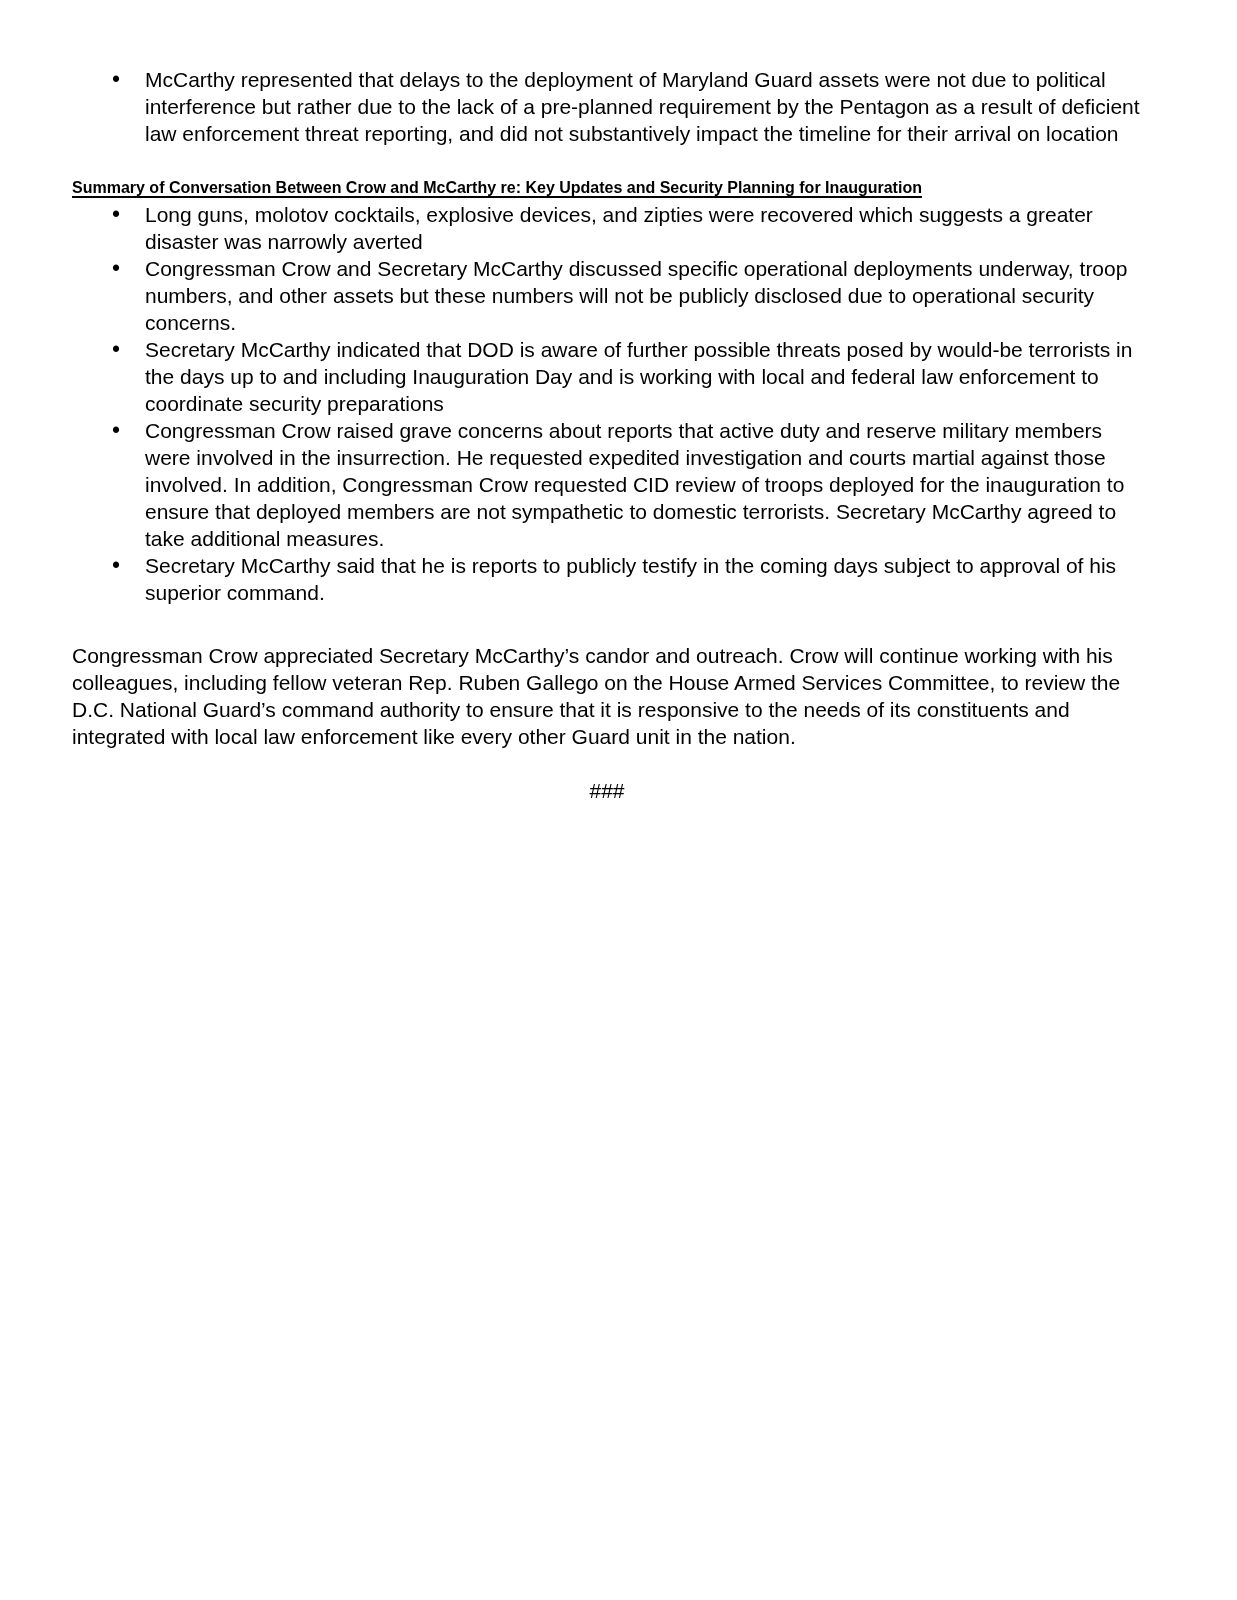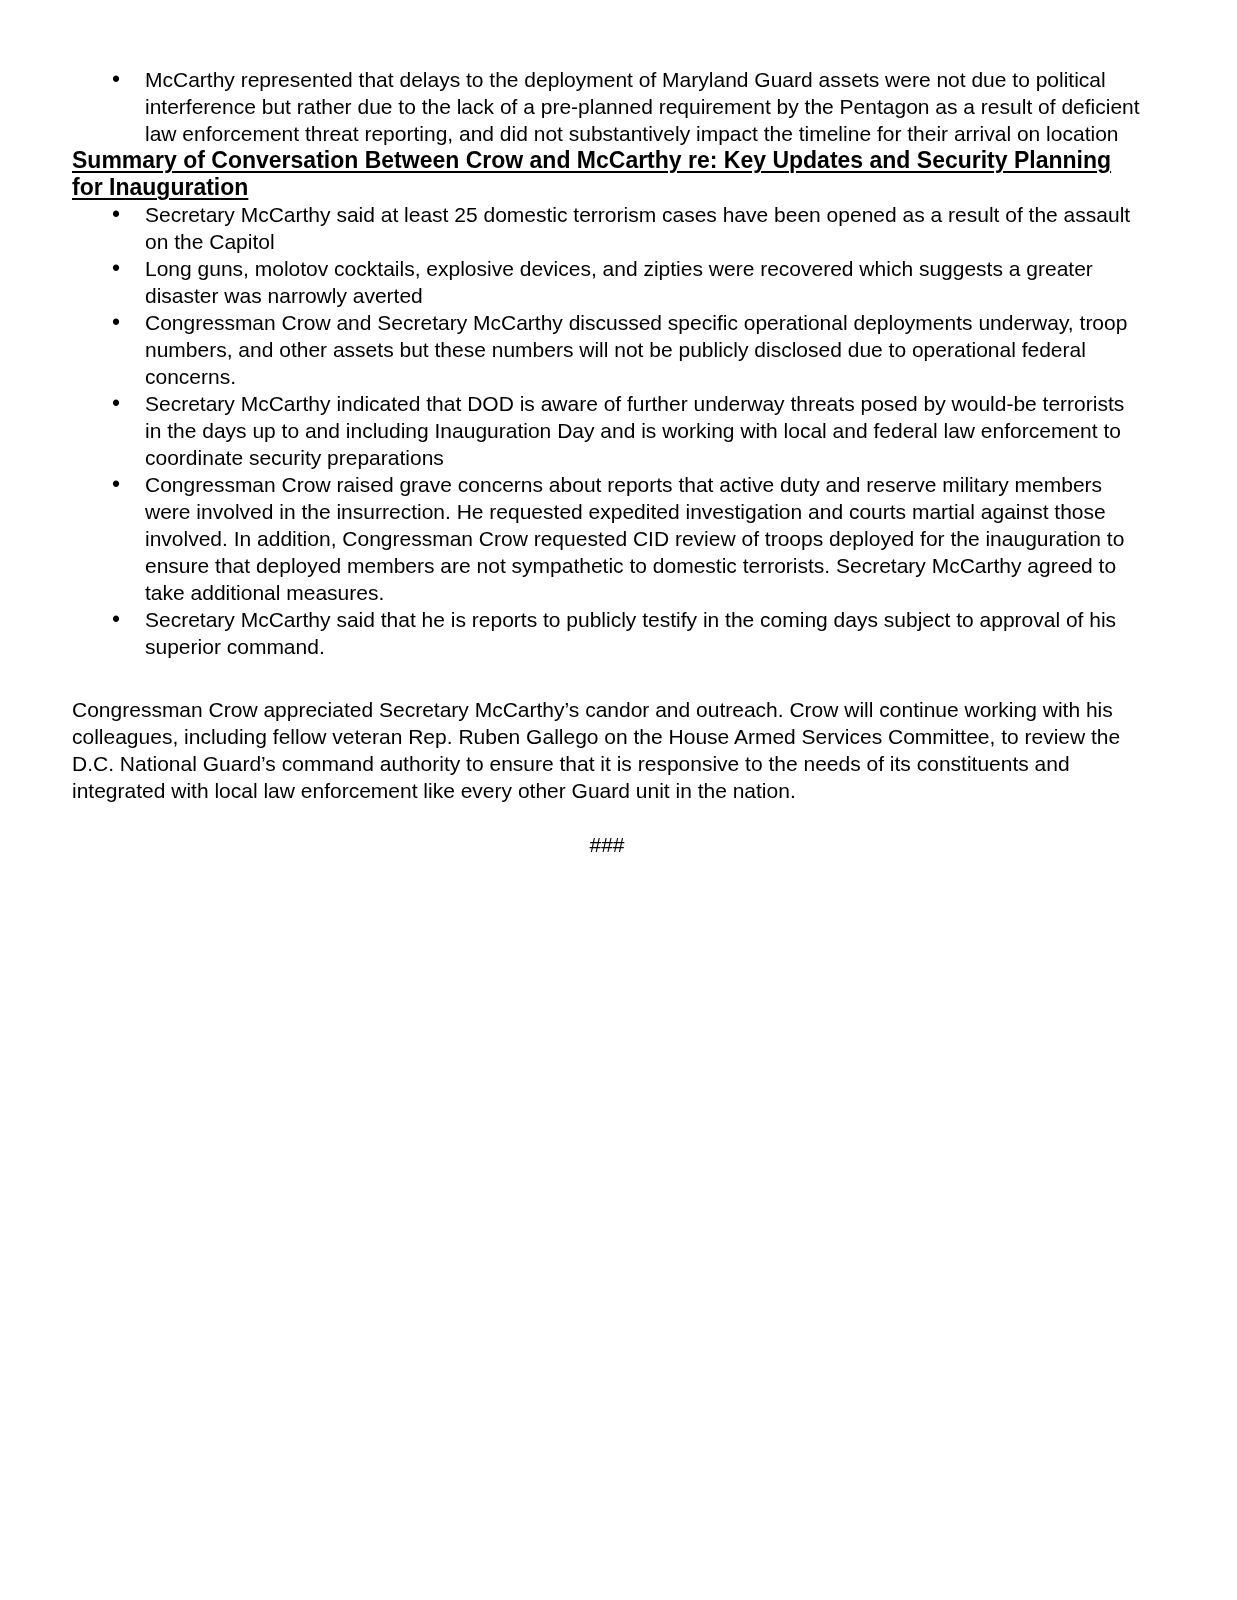--- a/index.html
+++ b/index.html
@@ -30,21 +30,22 @@
     padding-left: 73px;
   }
   ul.bullets li::before {
     content: "\2022";
     position: absolute;
     left: 40px;
     top: 0;
     font-size: 23px;
   }
   .heading {
-    font-size: 23px;
+    margin-top: 27px;
+    font-size: 16px;
     line-height: 27px;
     font-weight: bold;
     text-decoration: underline;
     text-decoration-thickness: 2px;
     text-underline-offset: 3px;
   }
   .closing {
     margin-top: 36px;
   }
   .end-mark {
@@ -59,27 +60,26 @@
 
   <ul class="bullets">
 
       <li>McCarthy represented that delays to the deployment of Maryland Guard assets were not due to political interference but rather due to the lack of a pre-planned requirement by the Pentagon as a result of deficient law enforcement threat reporting, and did not substantively impact the timeline for their arrival on location</li>
     </ul>
 
   <div class="heading">Summary of Conversation Between Crow and McCarthy re: Key Updates and Security Planning for Inauguration</div>
 
   <ul class="bullets">
 
-      <li>Secretary McCarthy said at least 25 domestic terrorism cases have been opened as a result of the assault on the Capitol</li>
 
       <li>Long guns, molotov cocktails, explosive devices, and zipties were recovered which suggests a greater disaster was narrowly averted</li>
 
-      <li>Congressman Crow and Secretary McCarthy discussed specific operational deployments underway, troop numbers, and other assets but these numbers will not be publicly disclosed due to operational federal concerns.</li>
+      <li>Congressman Crow and Secretary McCarthy discussed specific operational deployments underway, troop numbers, and other assets but these numbers will not be publicly disclosed due to operational security concerns.</li>
 
-      <li>Secretary McCarthy indicated that DOD is aware of further underway threats posed by would-be terrorists in the days up to and including Inauguration Day and is working with local and federal law enforcement to coordinate security preparations</li>
+      <li>Secretary McCarthy indicated that DOD is aware of further possible threats posed by would-be terrorists in the days up to and including Inauguration Day and is working with local and federal law enforcement to coordinate security preparations</li>
 
       <li>Congressman Crow raised grave concerns about reports that active duty and reserve military members were involved in the insurrection. He requested expedited investigation and courts martial against those involved. In addition, Congressman Crow requested CID review of troops deployed for the inauguration to ensure that deployed members are not sympathetic to domestic terrorists. Secretary McCarthy agreed to take additional measures.</li>
 
       <li>Secretary McCarthy said that he is reports to publicly testify in the coming days subject to approval of his superior command.</li>
     </ul>
 
   <p class="closing">Congressman Crow appreciated Secretary McCarthy’s candor and outreach. Crow will continue working with his colleagues, including fellow veteran Rep. Ruben Gallego on the House Armed Services Committee, to review the D.C. National Guard’s command authority to ensure that it is responsive to the needs of its constituents and integrated with local law enforcement like every other Guard unit in the nation.</p>
 
   <p class="end-mark">###</p>
 

